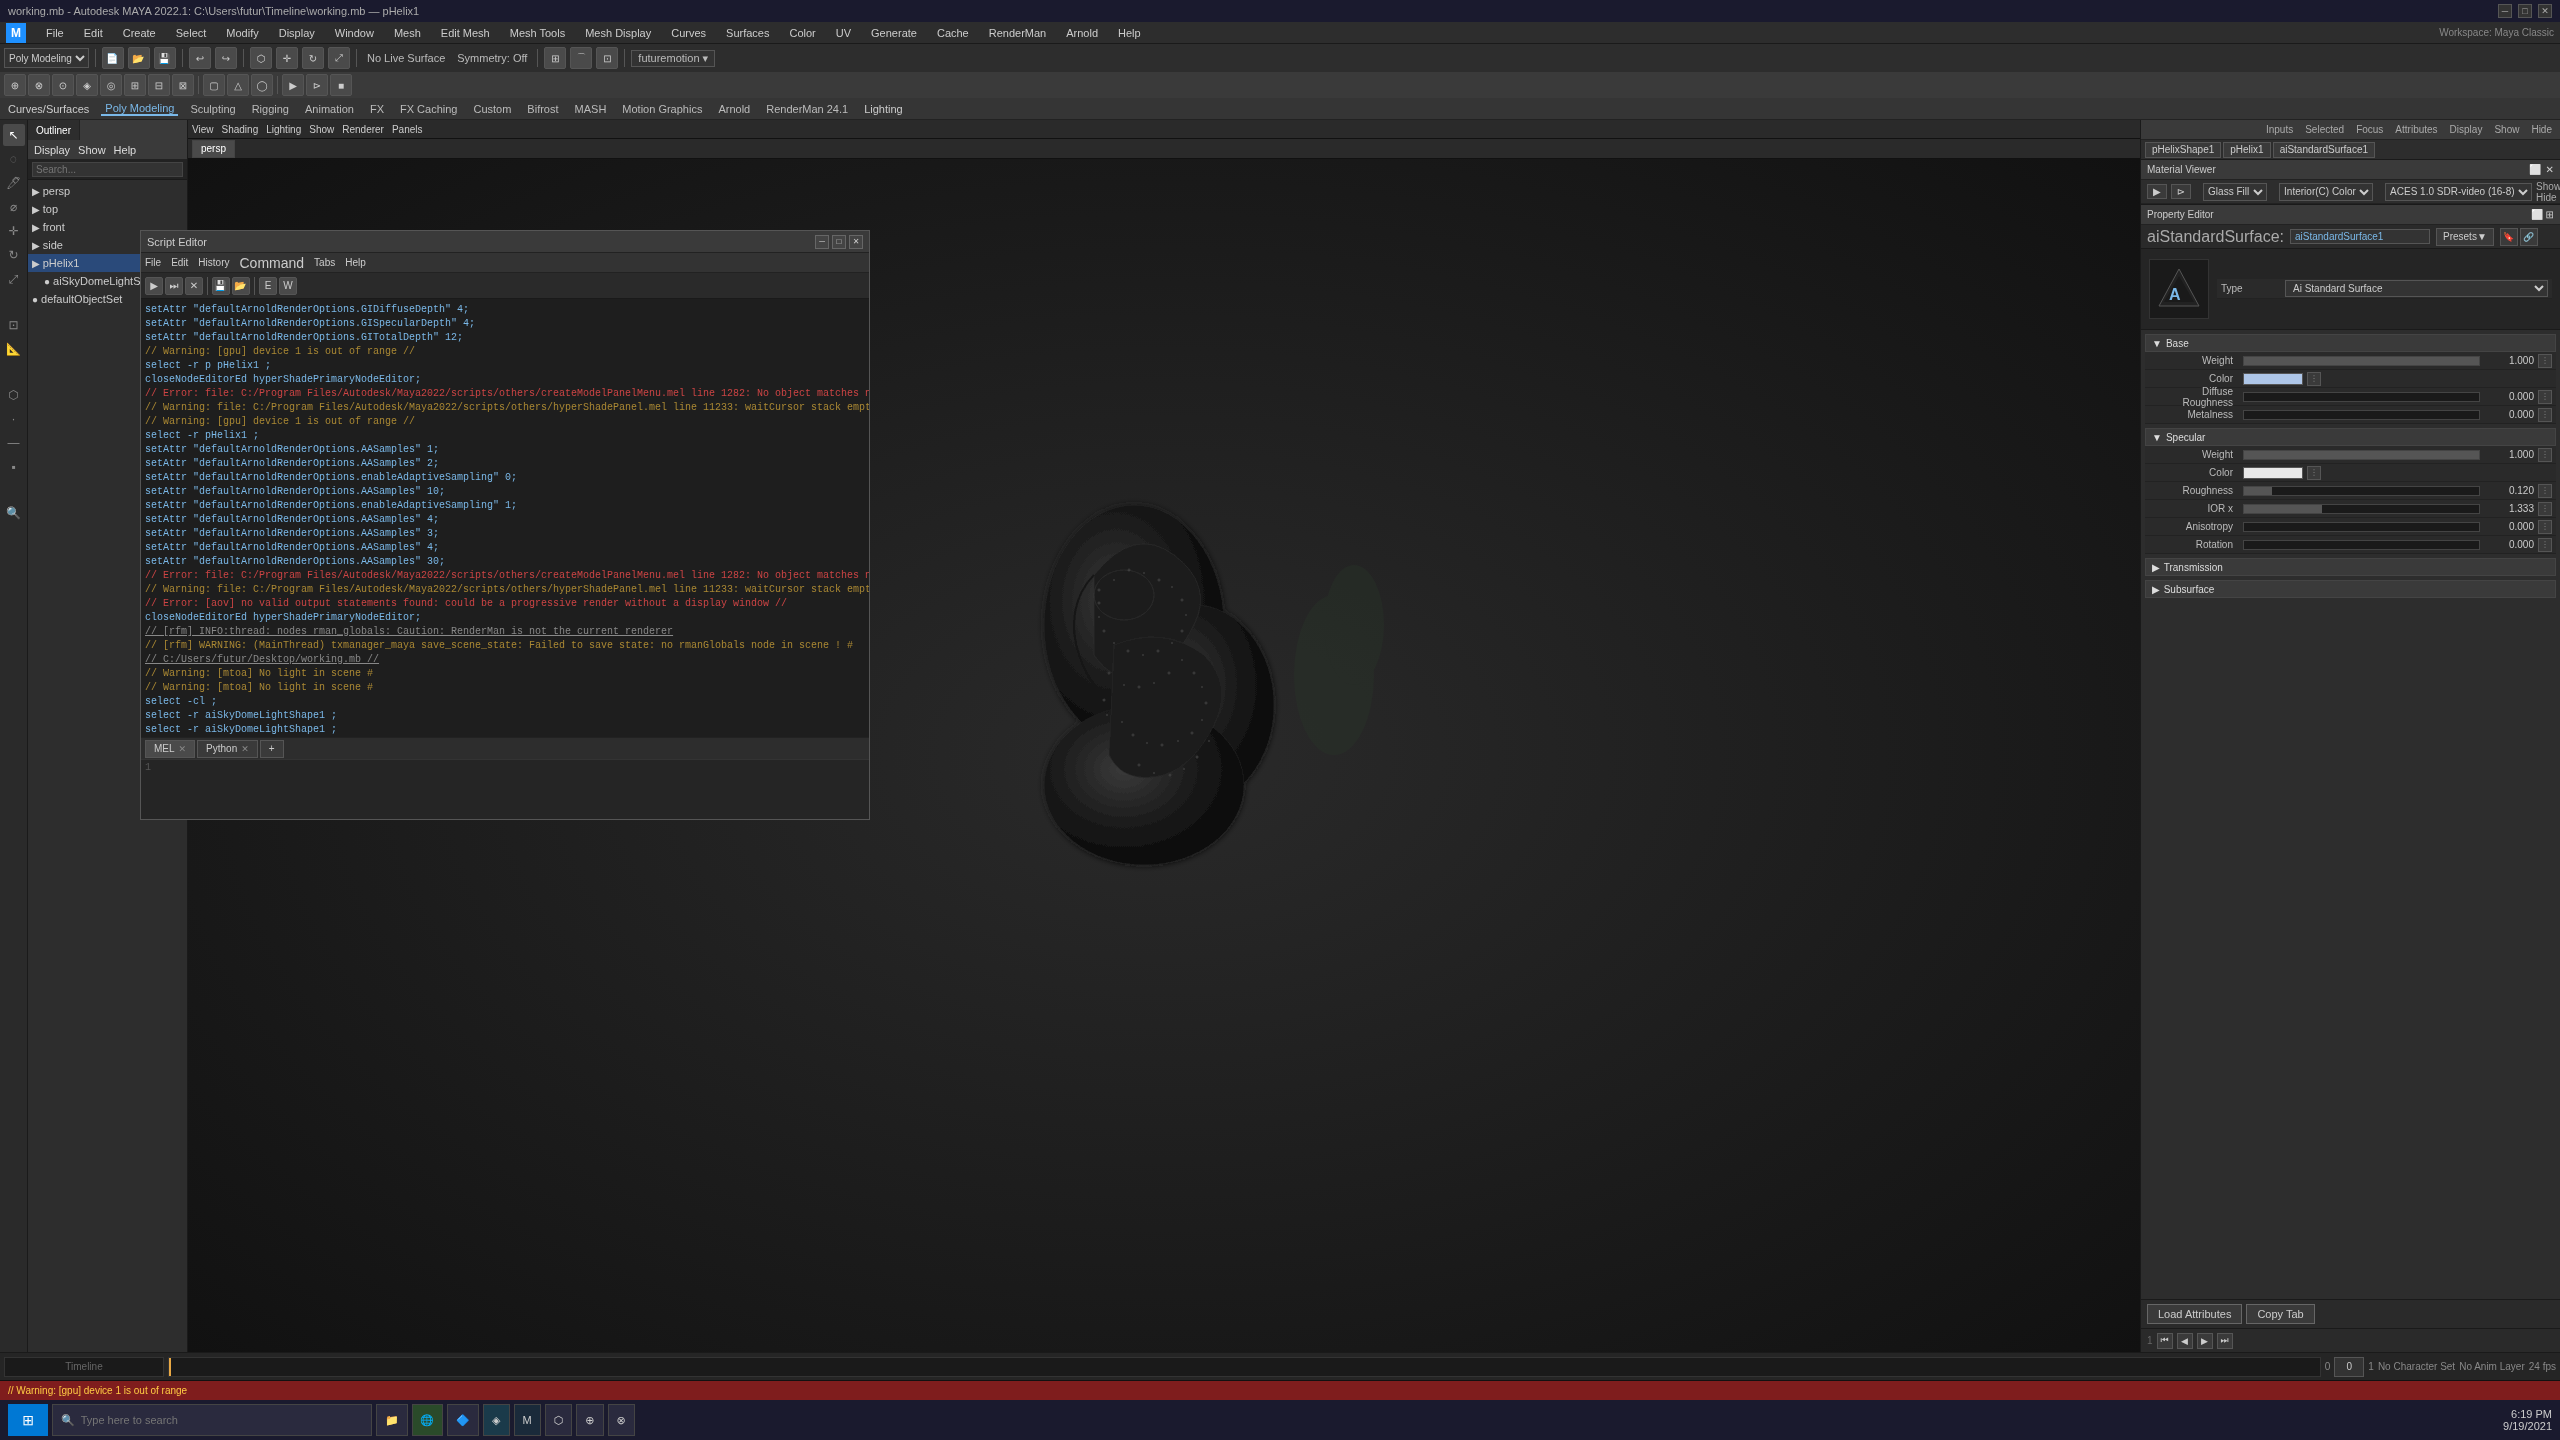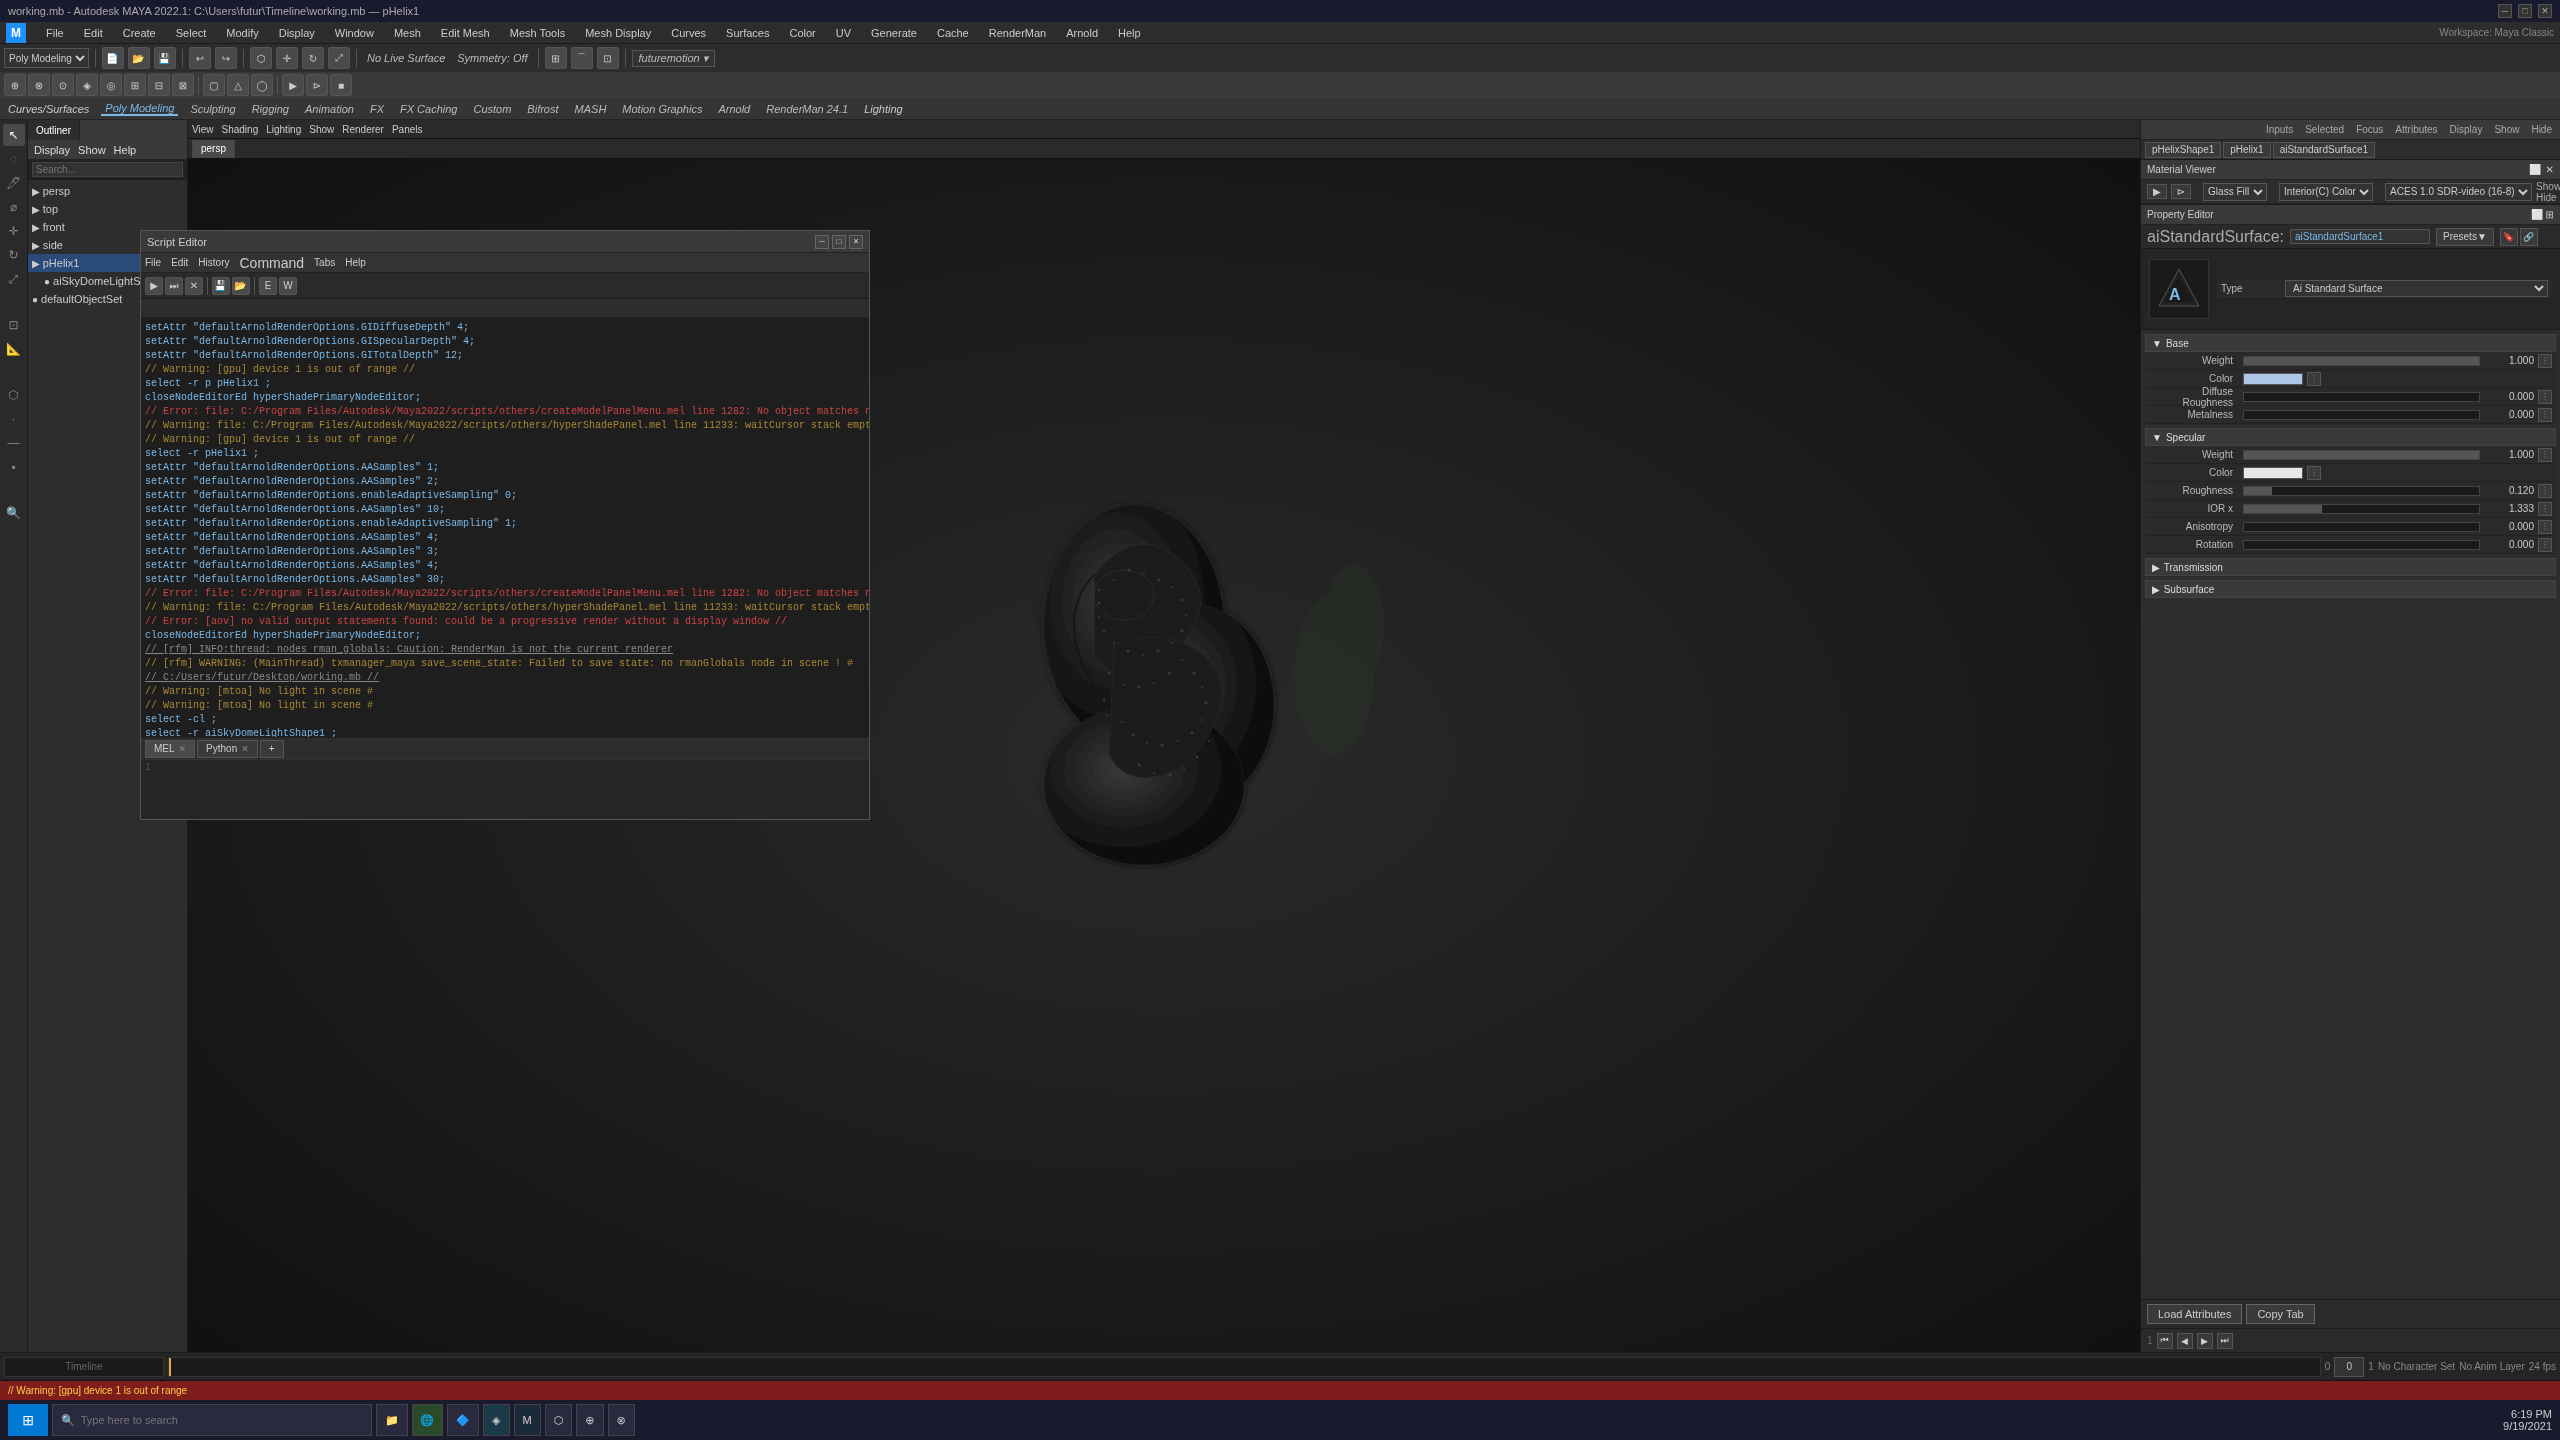--- a/index.html
+++ b/index.html
@@ -87,21 +87,20 @@
     }
     .toolbar-separator {
       width: 1px; height: 18px;
       background: #555;
       margin: 0 2px;
     }
     .toolbar-label {
       color: #bbb;
       font-size: 11px;
       padding: 0 4px;
-      font-style: italic;
     }
 
     
     #left-panel {
       width: 160px;
       min-width: 160px;
       background: #2d2d2d;
       border-right: 1px solid #1a1a1a;
       display: flex;
       flex-direction: column;
@@ -221,21 +220,20 @@
     }
     #script-editor-content {
       flex: 1;
       background: #1e1e1e;
       overflow-y: auto;
       padding: 4px;
       font-family: 'Courier New', monospace;
       font-size: 10px;
       color: #ccc;
       line-height: 1.4;
-      margin-top: 18px;
     }
     .script-line { white-space: nowrap; }
     .script-line.error { color: #cc4444; }
     .script-line.warning { color: #aa8833; }
     .script-line.comment { color: #888; text-decoration: underline; }
     .script-line.command { color: #7ab8e8; }
 
     #script-editor-tabs {
       height: 22px;
       background: #2d2d2d;

